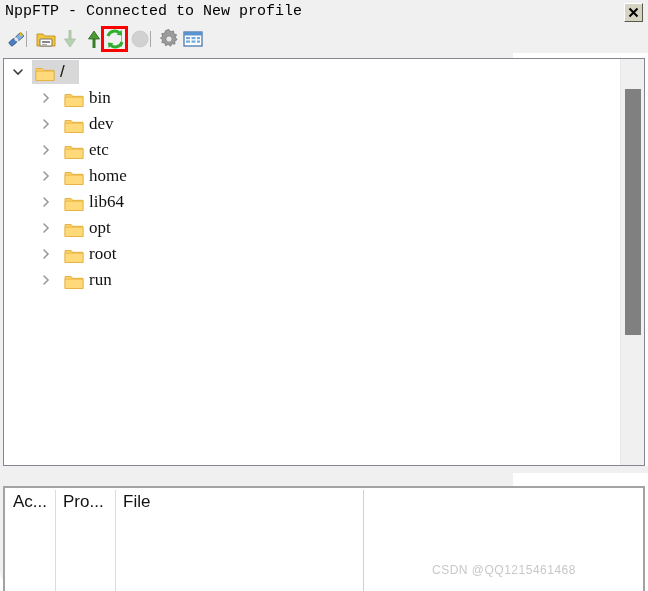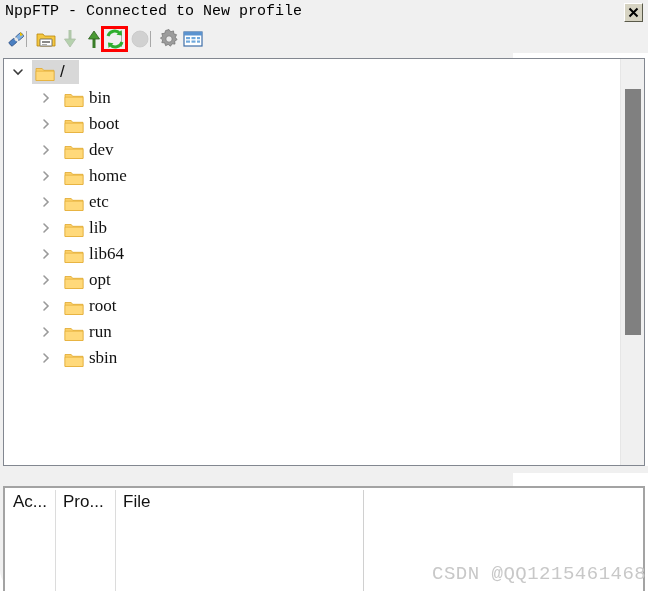--- a/index.html
+++ b/index.html
@@ -193,26 +193,25 @@
     width: 1px;
     height: 111px;
     background: #dcdcdc;
   }
   .lp-divider.tall { background: #d0d0d0; }
 
   
   .watermark {
     position: absolute;
     left: 432px; top: 563px;
-    font-size: 19px;
+    font-size: 12px;
     color: #c8c8c8;
     letter-spacing: 0.5px;
     white-space: nowrap;
     pointer-events: none;
-    font-family: Liberation Mono, monospace;
   }
 
   
   .splitter {
     position: absolute;
     left: 0; top: 466px;
     width: 648px; height: 7px;
     background: #f0f0f0;
     cursor: ns-resize;
   }
@@ -317,80 +316,56 @@
         <div class="row lvl1">
           <div class="chev">
             <svg width="12" height="12" viewBox="0 0 12 12">
               <path d="M4 2 L8 6 L4 10" stroke="#9a9a9a" stroke-width="1.6" fill="none" stroke-linecap="round"></path>
             </svg>
           </div>
           <div class="ficon"><svg width="20" height="16" viewBox="0 0 20 16">
     <path d="M1 2.5 h6.2 l1.5 1.8 H19 v10.2 H1 Z" fill="#fcd068" stroke="#e0a82e" stroke-width="0.8"></path>
     <path d="M1 5.2 h18 v9.3 H1 Z" fill="#ffd97a" stroke="#e0a82e" stroke-width="0.6"></path>
   </svg></div>
-          <div class="flabel">boot</div>
-        </div>
-        <div class="row lvl1">
-          <div class="chev">
-            <svg width="12" height="12" viewBox="0 0 12 12">
-              <path d="M4 2 L8 6 L4 10" stroke="#9a9a9a" stroke-width="1.6" fill="none" stroke-linecap="round"></path>
-            </svg>
-          </div>
-          <div class="ficon"><svg width="20" height="16" viewBox="0 0 20 16">
-    <path d="M1 2.5 h6.2 l1.5 1.8 H19 v10.2 H1 Z" fill="#fcd068" stroke="#e0a82e" stroke-width="0.8"></path>
-    <path d="M1 5.2 h18 v9.3 H1 Z" fill="#ffd97a" stroke="#e0a82e" stroke-width="0.6"></path>
-  </svg></div>
           <div class="flabel">dev</div>
         </div>
         <div class="row lvl1">
           <div class="chev">
             <svg width="12" height="12" viewBox="0 0 12 12">
               <path d="M4 2 L8 6 L4 10" stroke="#9a9a9a" stroke-width="1.6" fill="none" stroke-linecap="round"></path>
             </svg>
           </div>
           <div class="ficon"><svg width="20" height="16" viewBox="0 0 20 16">
     <path d="M1 2.5 h6.2 l1.5 1.8 H19 v10.2 H1 Z" fill="#fcd068" stroke="#e0a82e" stroke-width="0.8"></path>
     <path d="M1 5.2 h18 v9.3 H1 Z" fill="#ffd97a" stroke="#e0a82e" stroke-width="0.6"></path>
   </svg></div>
+          <div class="flabel">etc</div>
+        </div>
+        <div class="row lvl1">
+          <div class="chev">
+            <svg width="12" height="12" viewBox="0 0 12 12">
+              <path d="M4 2 L8 6 L4 10" stroke="#9a9a9a" stroke-width="1.6" fill="none" stroke-linecap="round"></path>
+            </svg>
+          </div>
+          <div class="ficon"><svg width="20" height="16" viewBox="0 0 20 16">
+    <path d="M1 2.5 h6.2 l1.5 1.8 H19 v10.2 H1 Z" fill="#fcd068" stroke="#e0a82e" stroke-width="0.8"></path>
+    <path d="M1 5.2 h18 v9.3 H1 Z" fill="#ffd97a" stroke="#e0a82e" stroke-width="0.6"></path>
+  </svg></div>
           <div class="flabel">home</div>
         </div>
         <div class="row lvl1">
           <div class="chev">
             <svg width="12" height="12" viewBox="0 0 12 12">
               <path d="M4 2 L8 6 L4 10" stroke="#9a9a9a" stroke-width="1.6" fill="none" stroke-linecap="round"></path>
             </svg>
           </div>
           <div class="ficon"><svg width="20" height="16" viewBox="0 0 20 16">
     <path d="M1 2.5 h6.2 l1.5 1.8 H19 v10.2 H1 Z" fill="#fcd068" stroke="#e0a82e" stroke-width="0.8"></path>
     <path d="M1 5.2 h18 v9.3 H1 Z" fill="#ffd97a" stroke="#e0a82e" stroke-width="0.6"></path>
   </svg></div>
-          <div class="flabel">etc</div>
-        </div>
-        <div class="row lvl1">
-          <div class="chev">
-            <svg width="12" height="12" viewBox="0 0 12 12">
-              <path d="M4 2 L8 6 L4 10" stroke="#9a9a9a" stroke-width="1.6" fill="none" stroke-linecap="round"></path>
-            </svg>
-          </div>
-          <div class="ficon"><svg width="20" height="16" viewBox="0 0 20 16">
-    <path d="M1 2.5 h6.2 l1.5 1.8 H19 v10.2 H1 Z" fill="#fcd068" stroke="#e0a82e" stroke-width="0.8"></path>
-    <path d="M1 5.2 h18 v9.3 H1 Z" fill="#ffd97a" stroke="#e0a82e" stroke-width="0.6"></path>
-  </svg></div>
-          <div class="flabel">lib</div>
-        </div>
-        <div class="row lvl1">
-          <div class="chev">
-            <svg width="12" height="12" viewBox="0 0 12 12">
-              <path d="M4 2 L8 6 L4 10" stroke="#9a9a9a" stroke-width="1.6" fill="none" stroke-linecap="round"></path>
-            </svg>
-          </div>
-          <div class="ficon"><svg width="20" height="16" viewBox="0 0 20 16">
-    <path d="M1 2.5 h6.2 l1.5 1.8 H19 v10.2 H1 Z" fill="#fcd068" stroke="#e0a82e" stroke-width="0.8"></path>
-    <path d="M1 5.2 h18 v9.3 H1 Z" fill="#ffd97a" stroke="#e0a82e" stroke-width="0.6"></path>
-  </svg></div>
           <div class="flabel">lib64</div>
         </div>
         <div class="row lvl1">
           <div class="chev">
             <svg width="12" height="12" viewBox="0 0 12 12">
               <path d="M4 2 L8 6 L4 10" stroke="#9a9a9a" stroke-width="1.6" fill="none" stroke-linecap="round"></path>
             </svg>
           </div>
           <div class="ficon"><svg width="20" height="16" viewBox="0 0 20 16">
     <path d="M1 2.5 h6.2 l1.5 1.8 H19 v10.2 H1 Z" fill="#fcd068" stroke="#e0a82e" stroke-width="0.8"></path>
@@ -414,32 +389,20 @@
           <div class="chev">
             <svg width="12" height="12" viewBox="0 0 12 12">
               <path d="M4 2 L8 6 L4 10" stroke="#9a9a9a" stroke-width="1.6" fill="none" stroke-linecap="round"></path>
             </svg>
           </div>
           <div class="ficon"><svg width="20" height="16" viewBox="0 0 20 16">
     <path d="M1 2.5 h6.2 l1.5 1.8 H19 v10.2 H1 Z" fill="#fcd068" stroke="#e0a82e" stroke-width="0.8"></path>
     <path d="M1 5.2 h18 v9.3 H1 Z" fill="#ffd97a" stroke="#e0a82e" stroke-width="0.6"></path>
   </svg></div>
           <div class="flabel">run</div>
-        </div>
-        <div class="row lvl1">
-          <div class="chev">
-            <svg width="12" height="12" viewBox="0 0 12 12">
-              <path d="M4 2 L8 6 L4 10" stroke="#9a9a9a" stroke-width="1.6" fill="none" stroke-linecap="round"></path>
-            </svg>
-          </div>
-          <div class="ficon"><svg width="20" height="16" viewBox="0 0 20 16">
-    <path d="M1 2.5 h6.2 l1.5 1.8 H19 v10.2 H1 Z" fill="#fcd068" stroke="#e0a82e" stroke-width="0.8"></path>
-    <path d="M1 5.2 h18 v9.3 H1 Z" fill="#ffd97a" stroke="#e0a82e" stroke-width="0.6"></path>
-  </svg></div>
-          <div class="flabel">sbin</div>
         </div>
       </div>
     <div class="vscroll">
       <div class="vthumb" id="vthumb" style="top: 30px; height: 246px;"></div>
     </div>
   </div>
 
   <div class="splitter"></div>
 
   <div class="listpanel">

